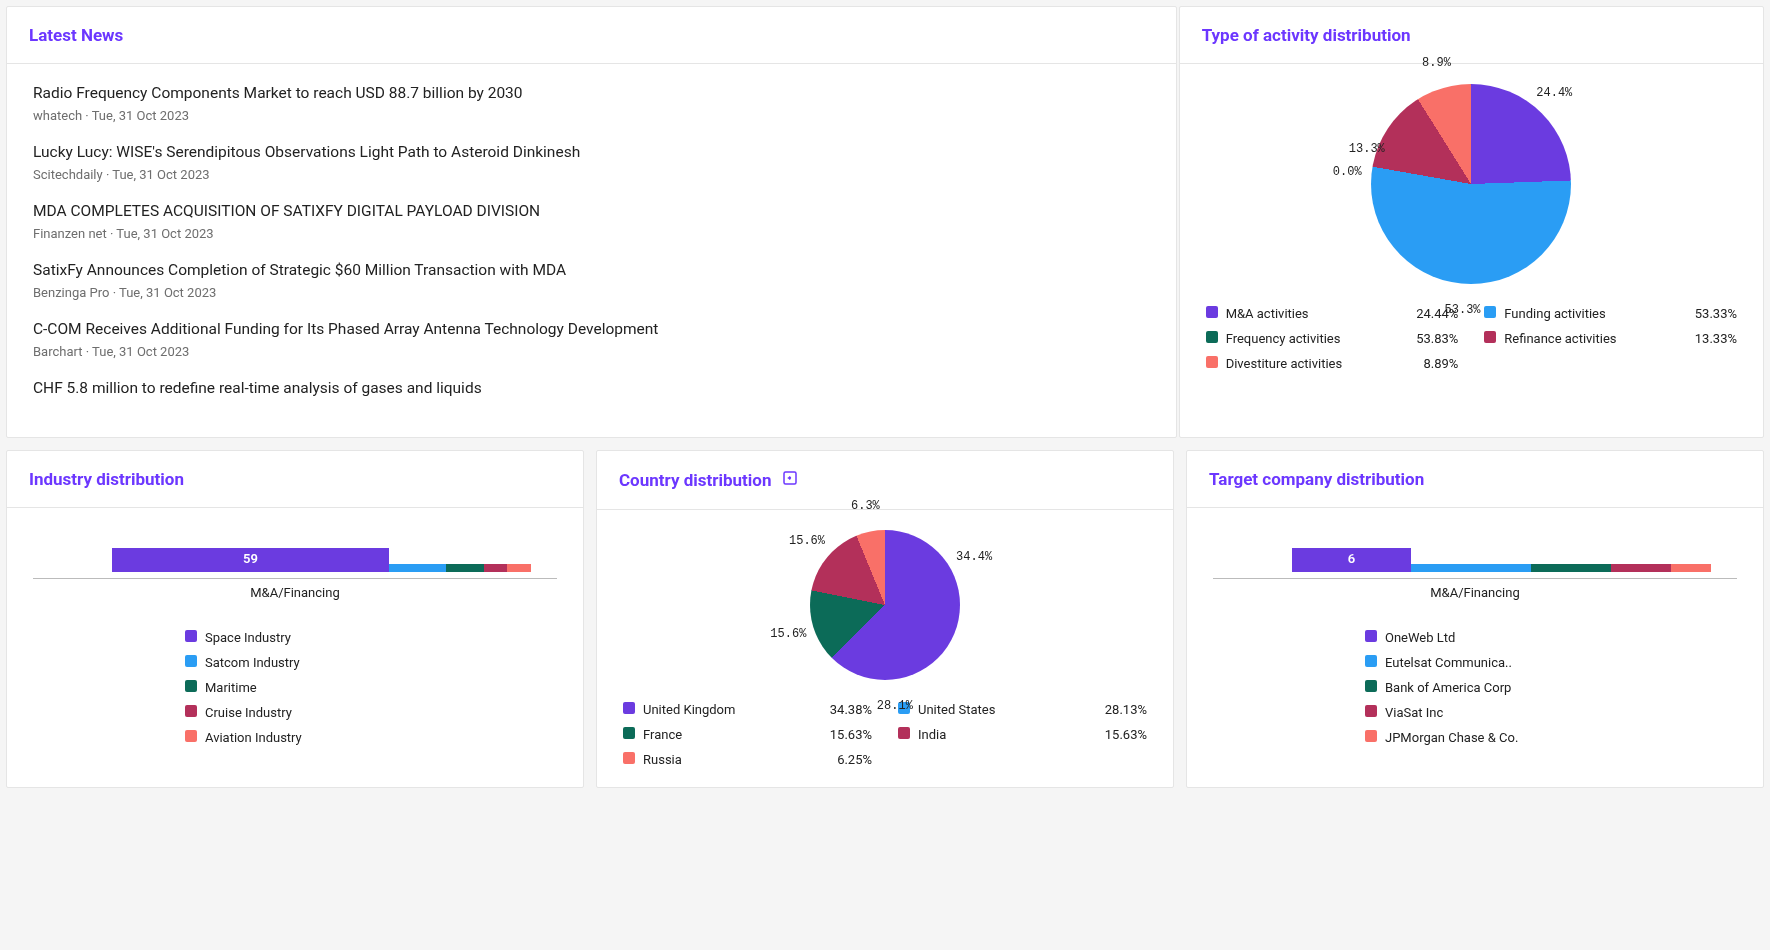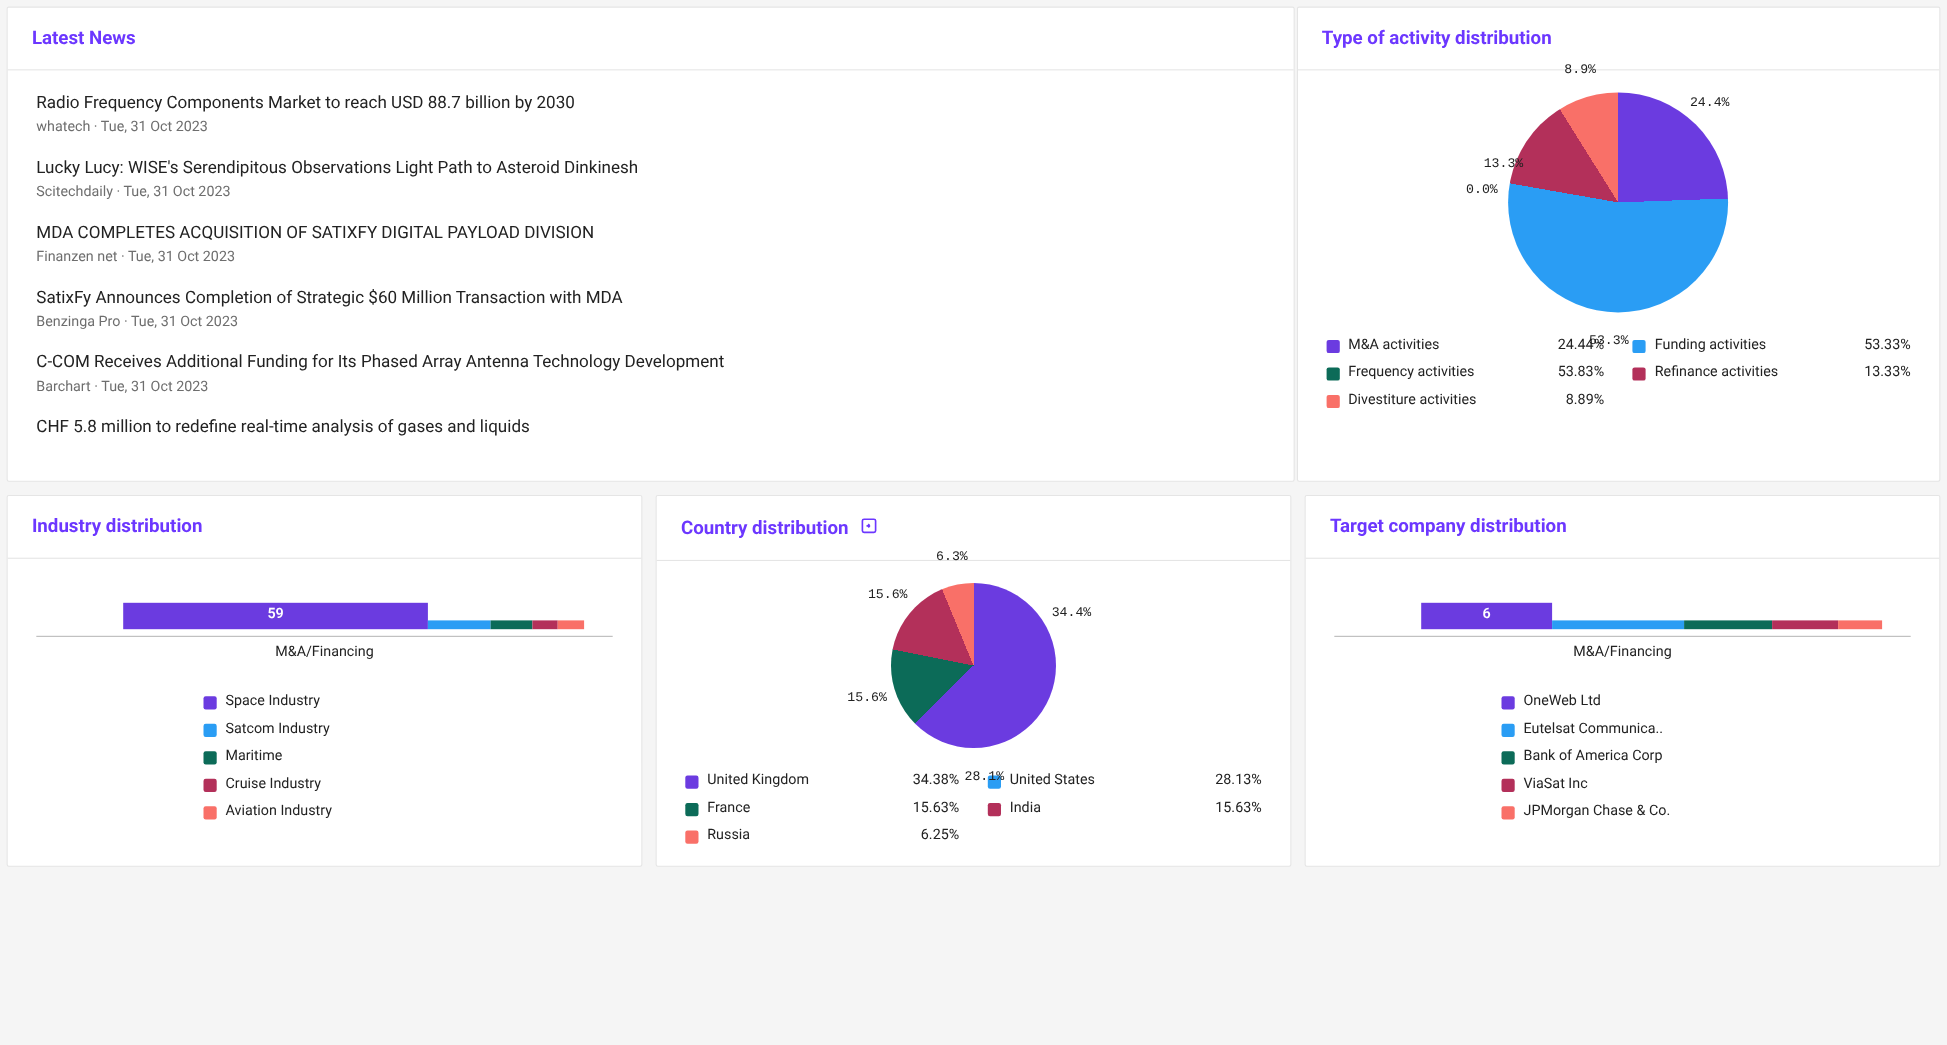--- a/index.html
+++ b/index.html
@@ -26,21 +26,21 @@
   
   .news-item{margin-bottom:20px;}
   .news-title{font-size:15.5px;color:#222;margin-bottom:6px;font-weight:400;}
   .news-meta{font-size:13px;color:var(--muted);}
   
   .pie-wrap{display:flex;flex-direction:column;align-items:center;}
   .pie{position:relative;width:200px;height:200px;border-radius:50%;}
   .pie-label{position:absolute;font-size:12px;color:#222;white-space:nowrap;font-family:Liberation Mono, monospace;}
   .legend{display:grid;grid-template-columns:1fr 1fr;gap:10px 26px;margin-top:22px;width:100%;font-size:13px;}
   .legend.single{grid-template-columns:1fr;}
-  .legend-row{display:flex;align-items:flex-end;gap:8px;}
+  .legend-row{display:flex;align-items:flex-start;gap:8px;}
   .swatch{width:12px;height:12px;border-radius:2px;flex-shrink:0;}
   .legend-name{color:#222;}
   .legend-val{margin-left:auto;color:#222;}
   
   .bar-wrap{padding:20px 0;}
   .bar-track{position:relative;height:24px;display:flex;align-items:stretch;width:100%;text-align:center;}
   .bar-seg{height:100%;}
   .bar-baseline{border-top:1px solid #bbb;margin-top:6px;margin-bottom:6px;}
   .bar-axis-label{text-align:center;font-size:13px;color:#222;margin-top:2px;}
   .bar-label{position:absolute;top:-20px;font-size:13px;color:#fff;background:transparent;}

